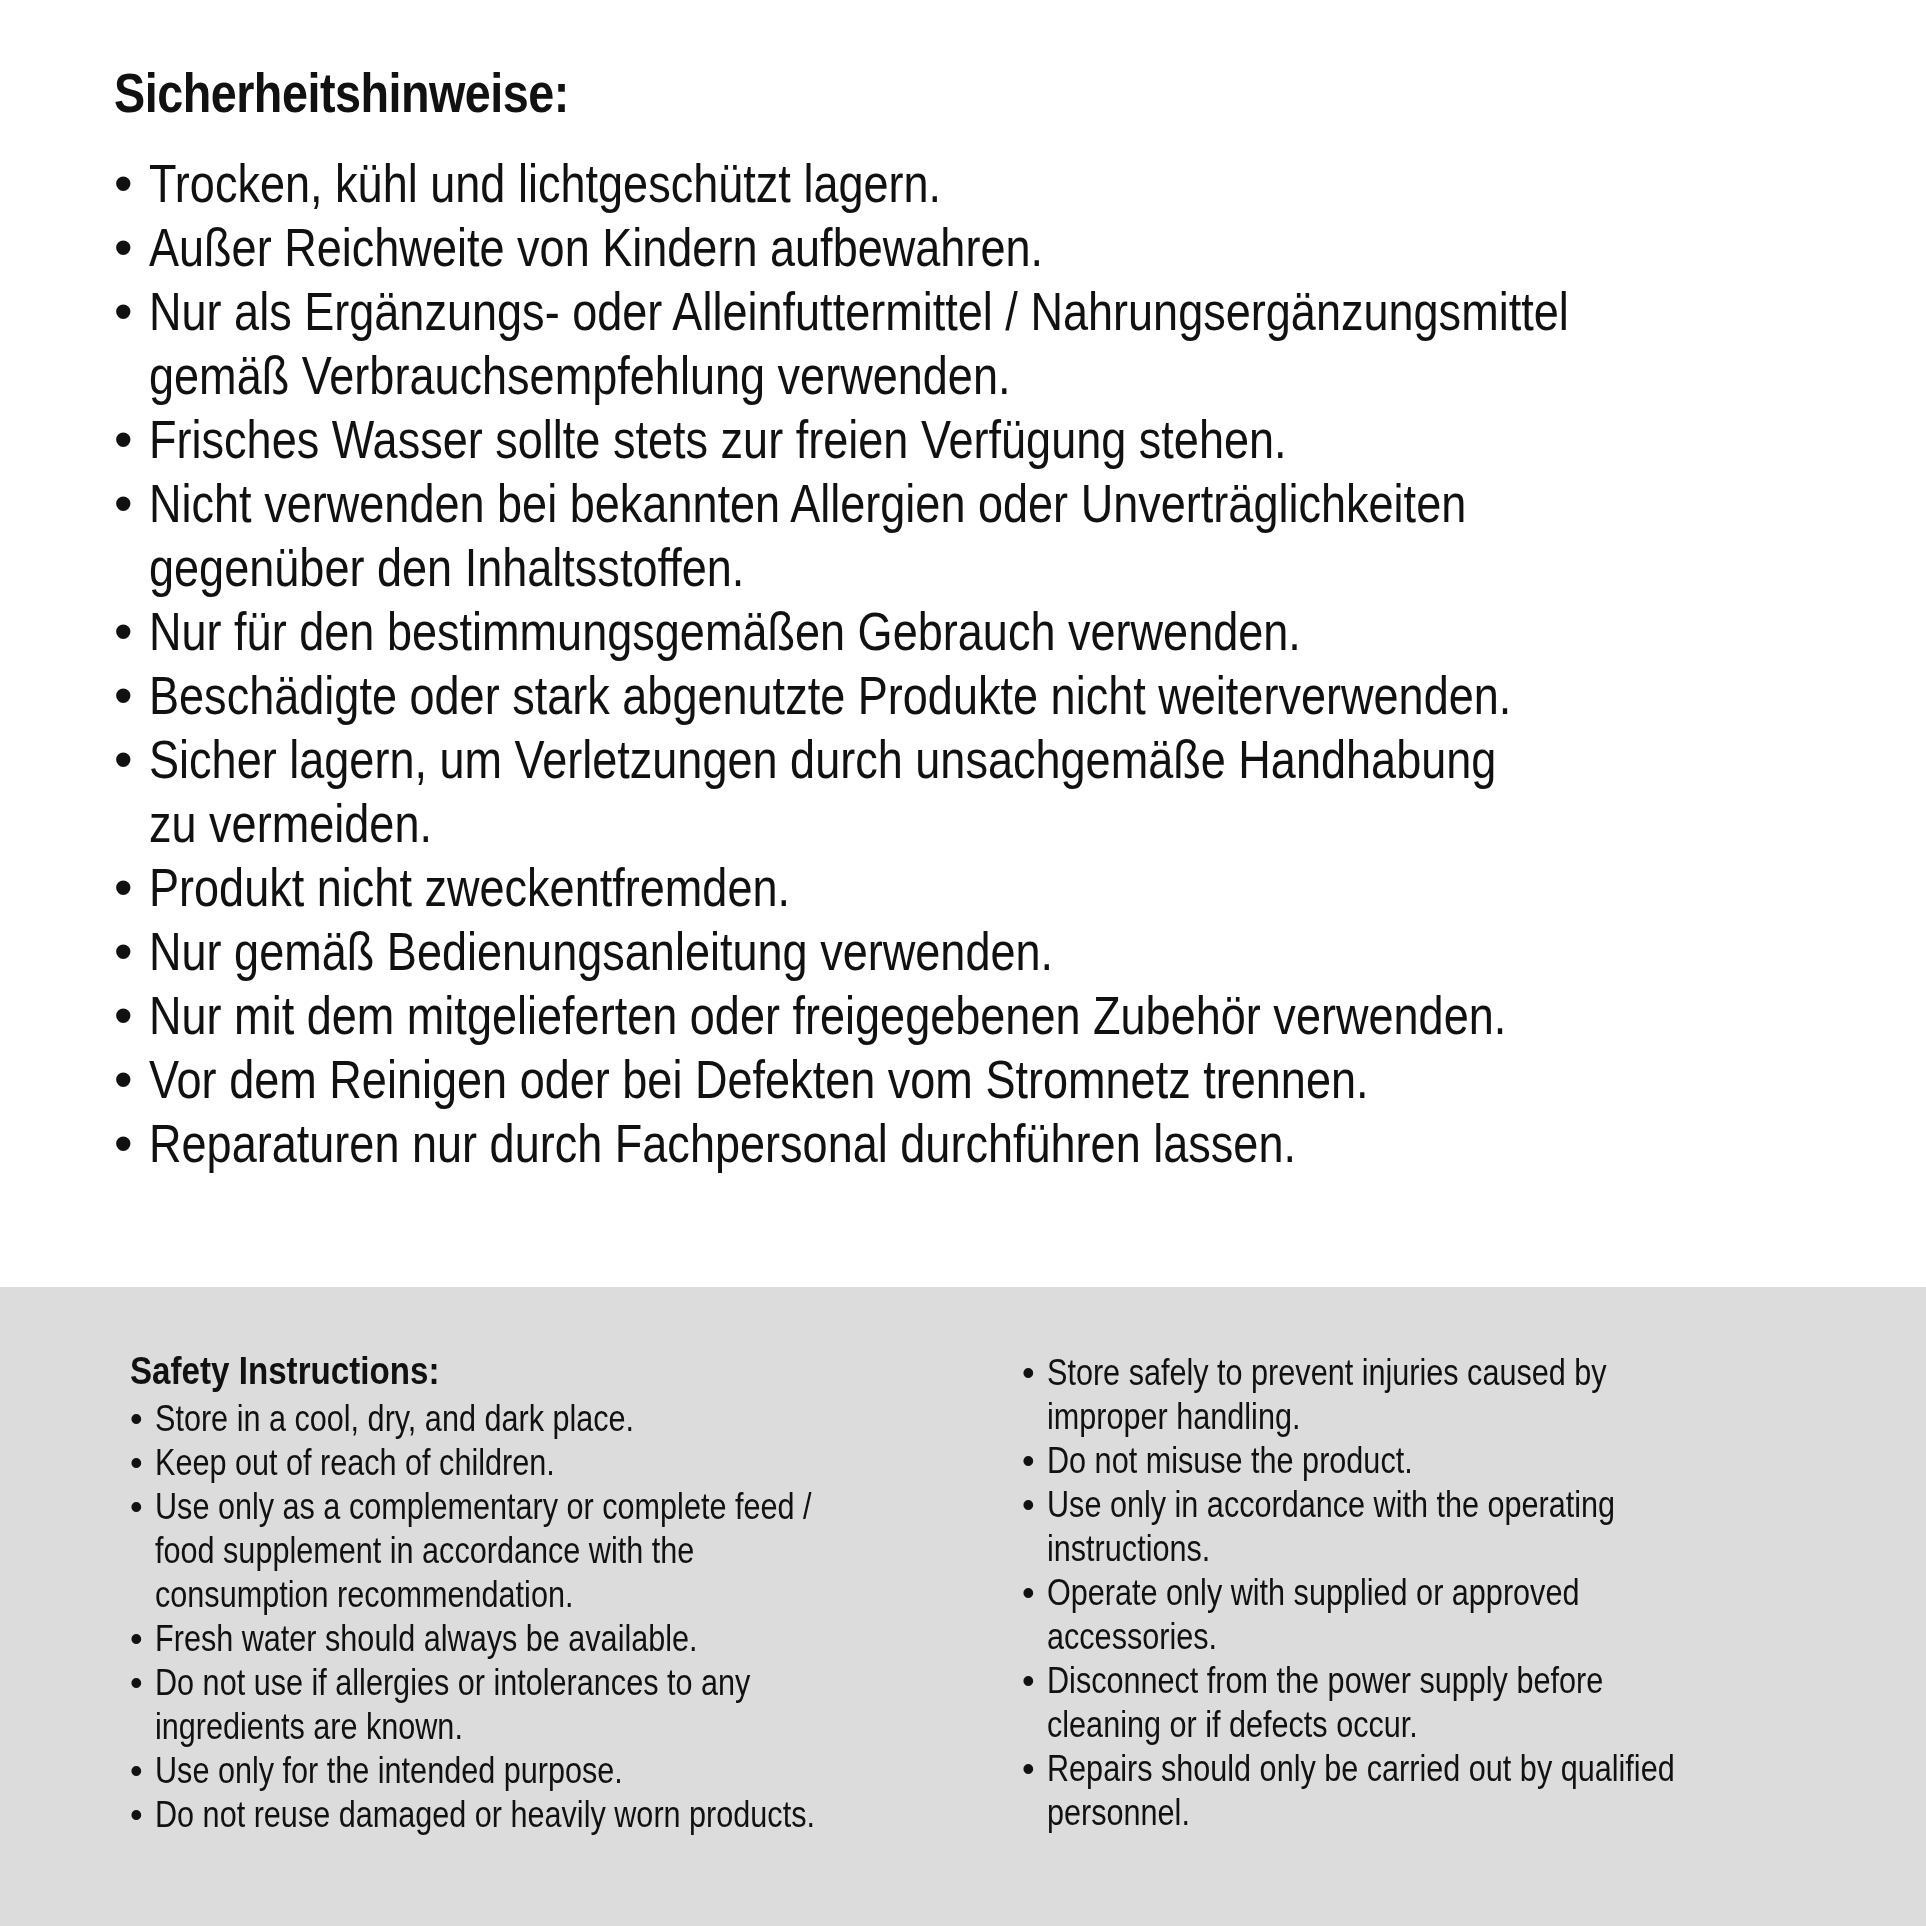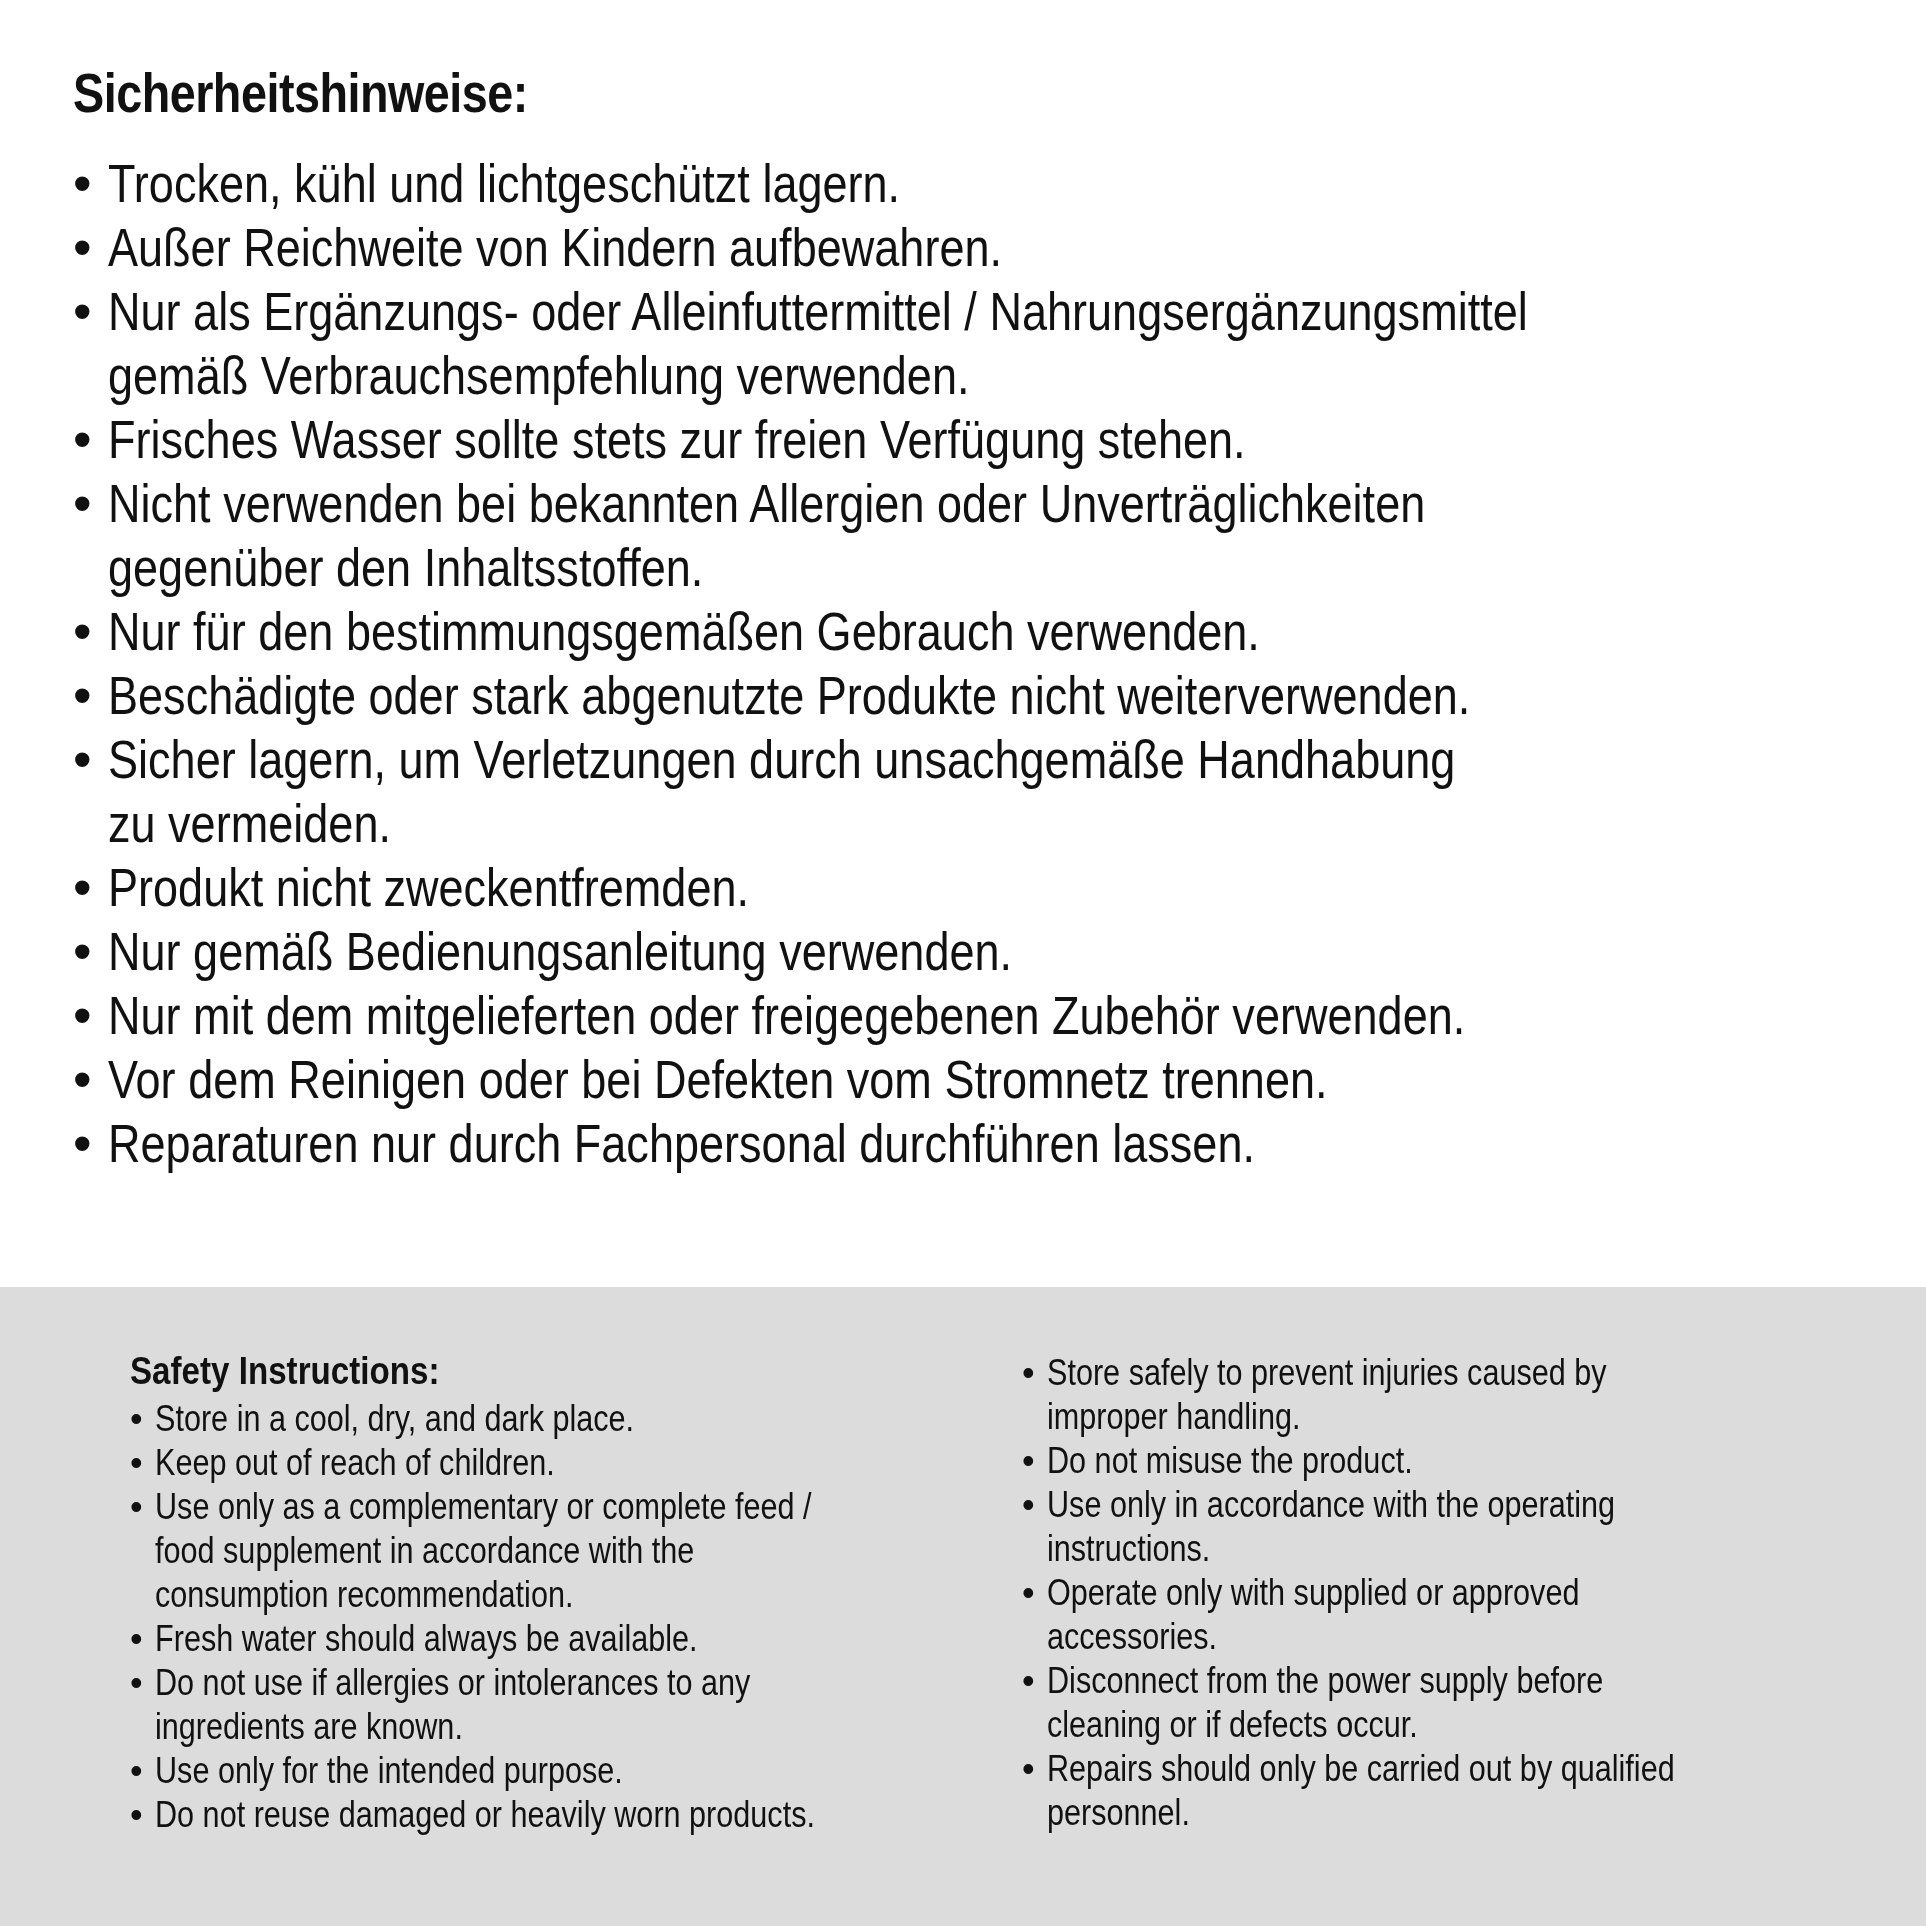--- a/index.html
+++ b/index.html
@@ -11,21 +11,21 @@
   html,body{margin:0;padding:0;overflow:hidden;}
   body{
     width:1926px;height:1926px;
     background:var(--page-bg);
     color:var(--text);
     font-family:"Liberation Sans","DejaVu Sans",sans-serif;
   }
   
   .de-section{
     height:1287px;
-    padding:58px 0 0 73px;
+    padding:58px 0 0 114px;
   }
   .de-title{
     margin:0 0 23px 0;
     font-size:55px;
     font-weight:700;
     line-height:71px;
     letter-spacing:-0.6px;
     transform:scaleX(0.85);
     transform-origin:left top;
     width:max-content;

